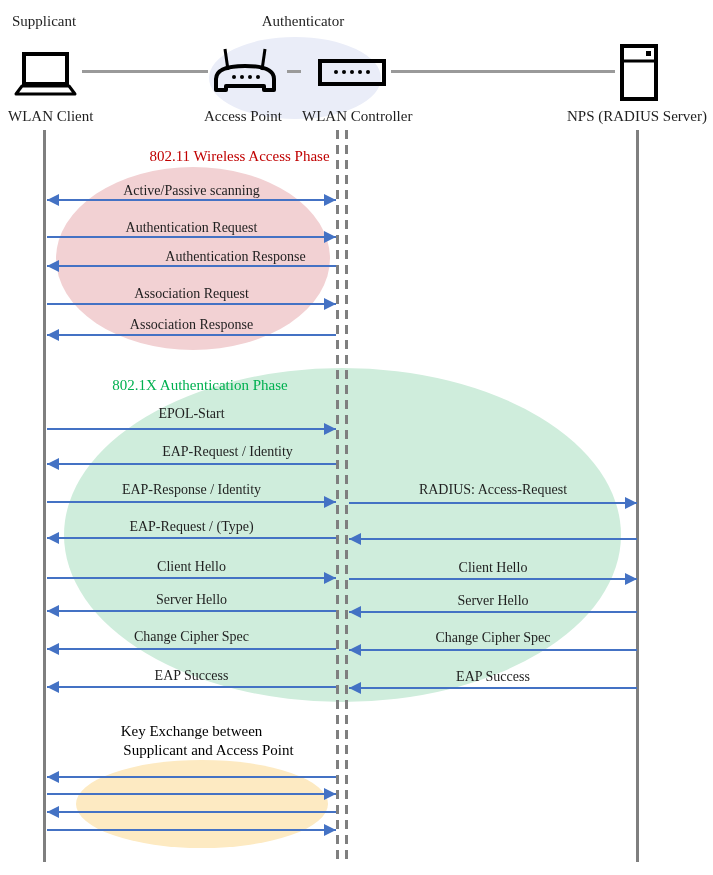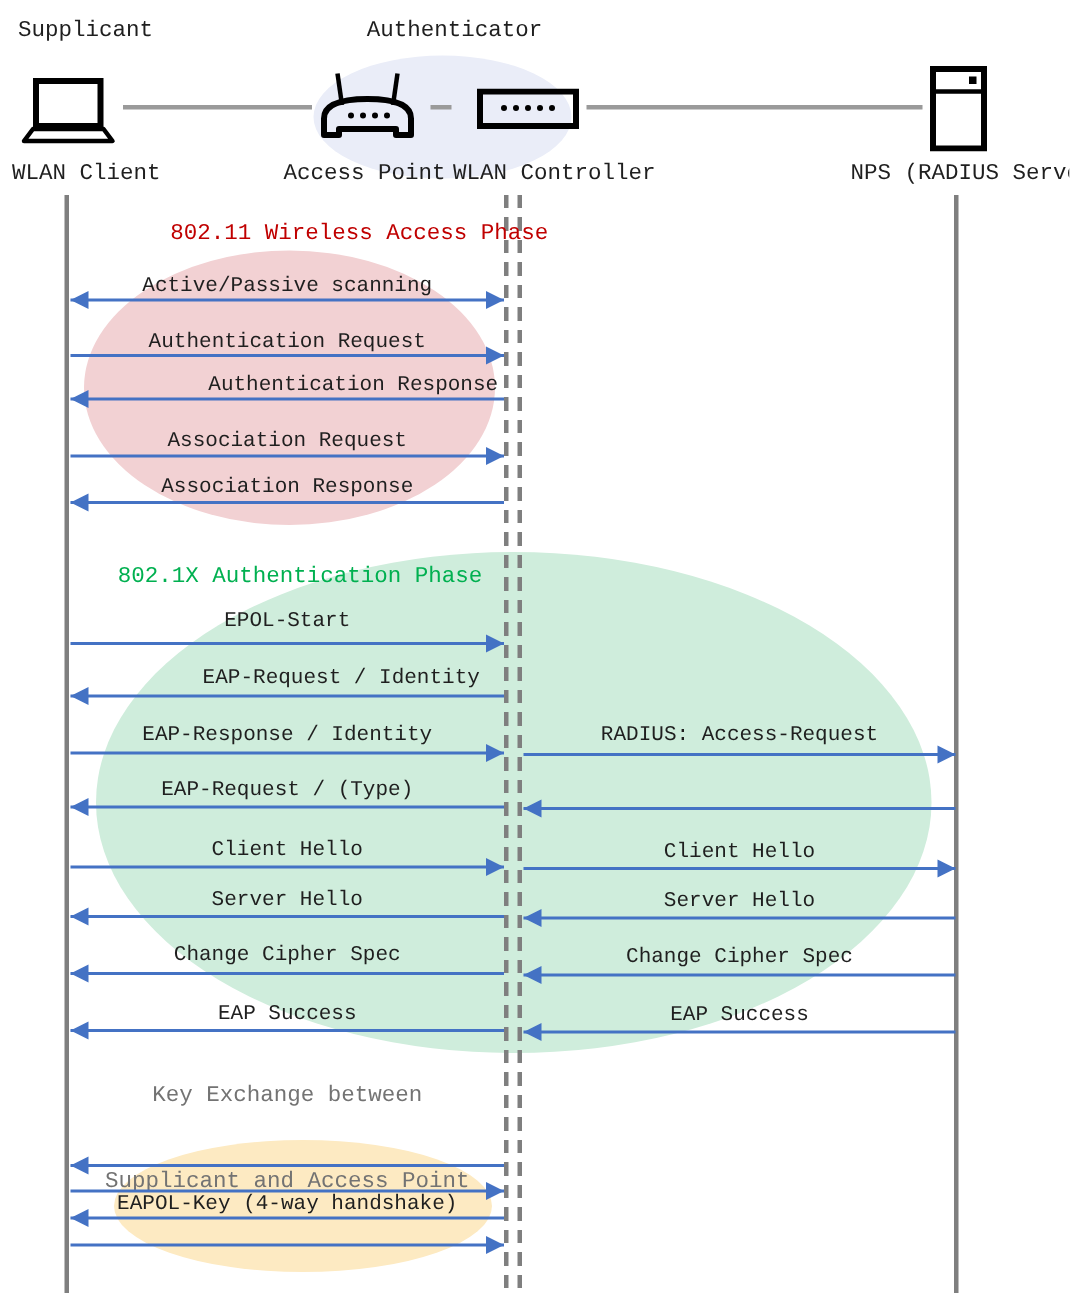--- a/index.html
+++ b/index.html
@@ -1,17 +1,17 @@
 <!DOCTYPE html>
 <html><head>
 <meta charset="utf-8">
 <style>
   html,body{margin:0;padding:0;background:#fff;}
   .canvas{position:relative;width:713px;height:875px;background:#ffffff;overflow:hidden;
-          font-family:Liberation Mono, monospace;color:#212121;}
+          font-family:Liberation Serif, serif;color:#212121;}
   .abs{position:absolute;}
   .lbl{position:absolute;font-size:14px;line-height:16px;color:#1f1f1f;text-align:center;white-space:nowrap;}
   .hdr{position:absolute;font-size:15px;line-height:18px;color:#1f1f1f;white-space:nowrap;}
   .seg-l{left:47px;width:289px;}
   .seg-r{left:349px;width:288px;}
   .ellipse{position:absolute;border-radius:50%;}
   .el-pink{background:#F2D1D3;}
   .el-green{background:#CFEDDC;}
   .el-yellow{background:#FDEAC2;}
   .el-blue{background:#EAEDF8;}
@@ -19,21 +19,21 @@
   .lifeline.dashed{background:repeating-linear-gradient(to bottom,#7f7f7f 0 9px,transparent 9px 15px);}
   .conn{position:absolute;top:70px;height:3px;background:#9a9a9a;}
   .arrow{position:absolute;height:2px;background:#4472C4;}
   .a-l::before{content:'';position:absolute;left:0;top:-5px;width:0;height:0;
     border-top:6px solid transparent;border-bottom:6px solid transparent;border-right:12px solid #4472C4;}
   .a-r::after{content:'';position:absolute;right:0;top:-5px;width:0;height:0;
     border-top:6px solid transparent;border-bottom:6px solid transparent;border-left:12px solid #4472C4;}
   .ph-title{position:absolute;font-size:15px;line-height:18px;text-align:center;white-space:nowrap;}
   .t-red{color:#C00000;}
   .t-green{color:#00B050;}
-  .t-orange{color:#737373;}
+  .t-orange{color:#000000;}
   svg{display:block;}
 </style>
 </head>
 <body>
 
 <div class="canvas">
 
   <div class="ellipse el-blue" style="left:209px;top:37px;width:172px;height:82px;"></div>
 
   <div class="hdr" style="left:12px;top:12px;">Supplicant</div>
@@ -143,21 +143,20 @@
   <div class="arrow seg-l a-l" style="top:648px;"></div>
   <div class="lbl seg-r" style="top:630px;">Change Cipher Spec</div>
   <div class="arrow seg-r a-l" style="top:649px;"></div>
 
   <div class="lbl seg-l" style="top:668px;">EAP Success</div>
   <div class="arrow seg-l a-l" style="top:686px;"></div>
   <div class="lbl seg-r" style="top:669px;">EAP Success</div>
   <div class="arrow seg-r a-l" style="top:687px;"></div>
 
   <div class="ph-title t-orange seg-l" style="top:722px;">Key Exchange between</div>
-  <div class="ph-title t-orange seg-l" style="top:779px;">Supplicant and Access Point</div>
+  <div class="ph-title t-orange seg-l" style="top:741px;margin-left:17px;">Supplicant and Access Point</div>
 
   <div class="arrow seg-l a-l" style="top:776px;"></div>
   <div class="arrow seg-l a-r" style="top:793px;"></div>
-  <div class="lbl seg-l" style="top:795px;">EAPOL-Key (4-way handshake)</div>
   <div class="arrow seg-l a-l" style="top:811px;"></div>
   <div class="arrow seg-l a-r" style="top:829px;"></div>
 
 </div>
 
 </body></html>

